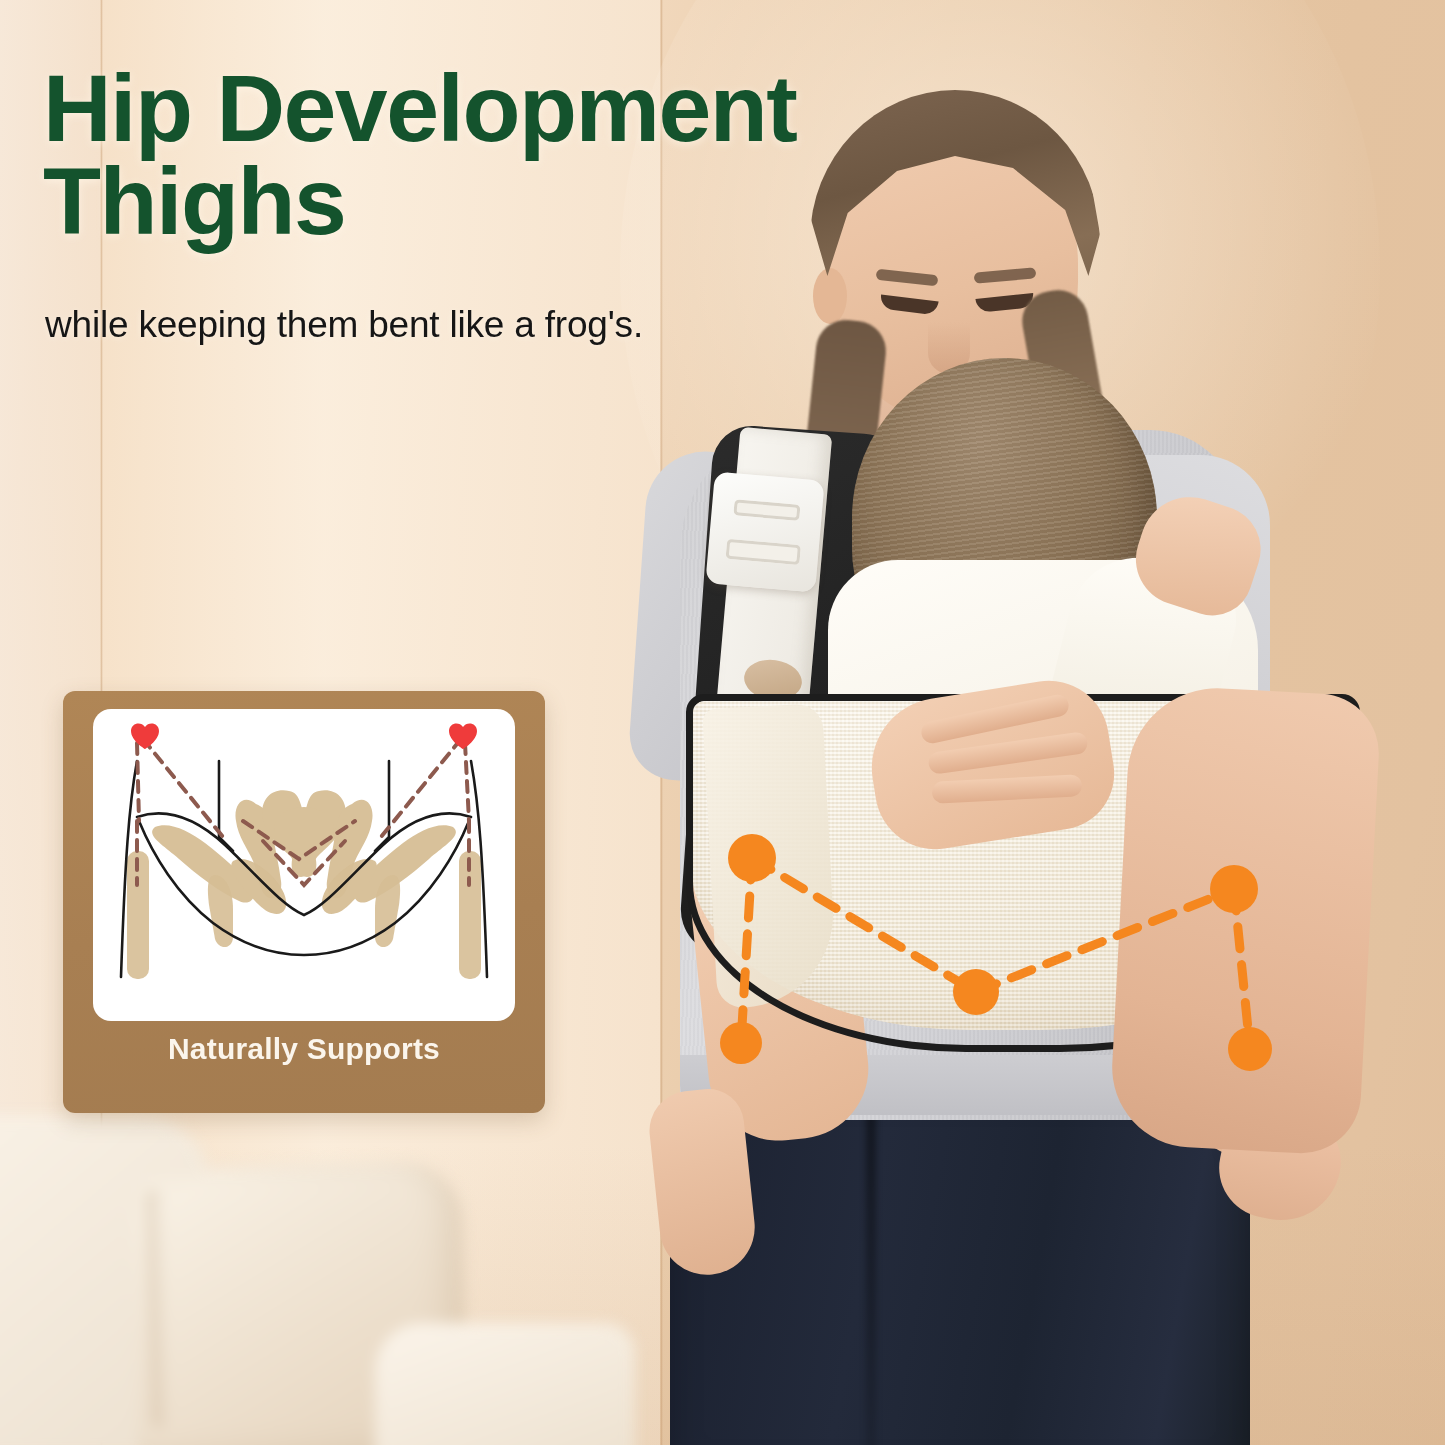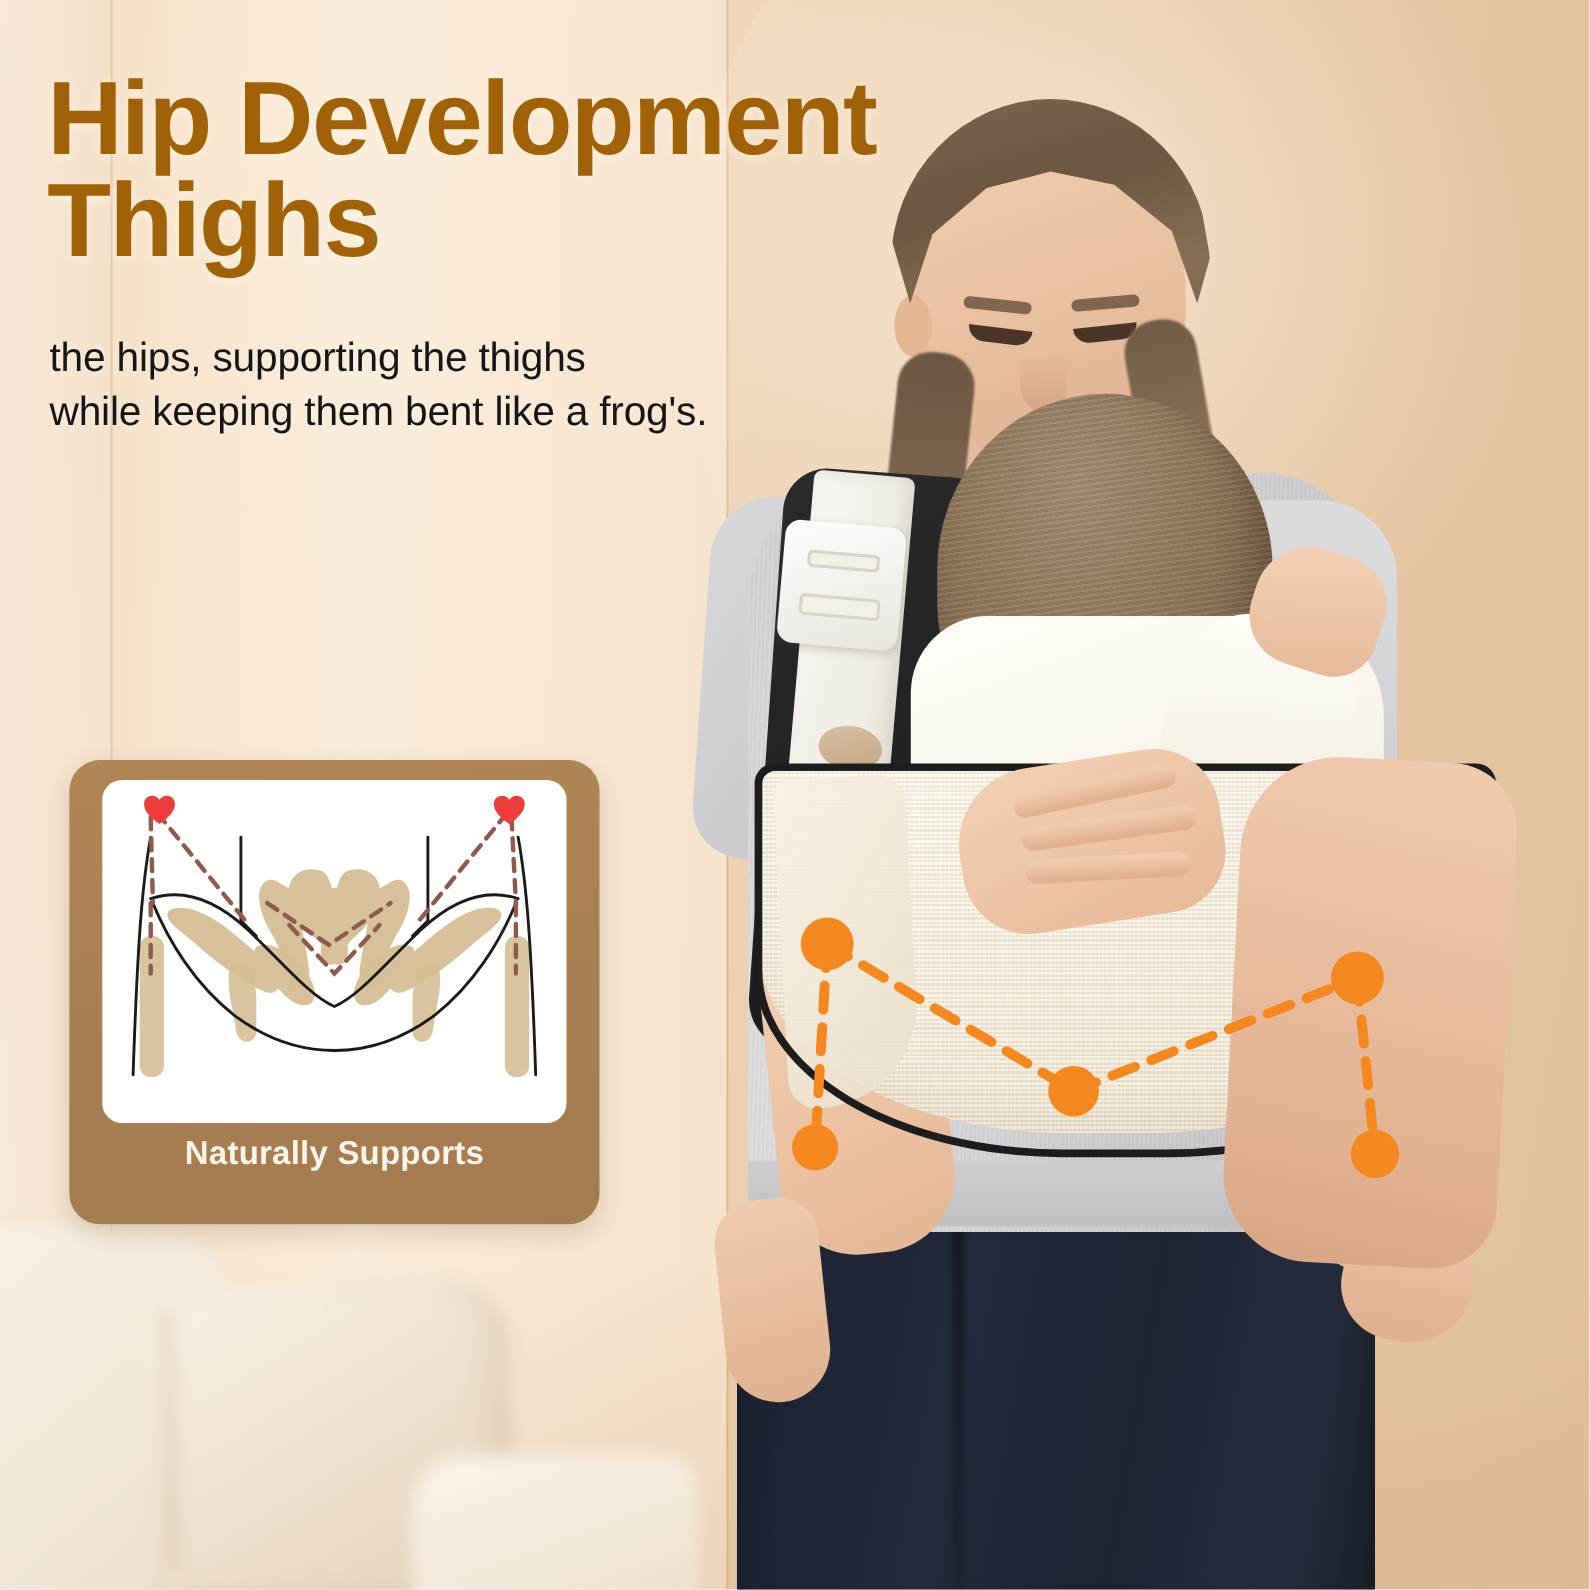--- a/index.html
+++ b/index.html
@@ -136,30 +136,30 @@
   .b-legR{position:absolute;left:630px;top:830px;width:165px;height:330px;border-radius:50px 60px 80px 70px;
     background:linear-gradient(200deg,#f2cdb2,#e2b491);transform:rotate(5deg);}
   .b-footR{position:absolute;left:660px;top:1110px;width:120px;height:110px;border-radius:40px 50px 60px 50px;
     background:linear-gradient(180deg,#eec3a6,#dfb090);transform:rotate(12deg);}
 
   
   .m-overlay{position:absolute;left:0;top:0;width:1445px;height:1445px;pointer-events:none;}
 
   
   .headline{position:absolute;left:43px;top:62px;width:790px;
-    font-size:95px;line-height:.98;font-weight:800;letter-spacing:-1.5px;color:#a16207;
+    font-size:95px;line-height:.98;font-weight:800;letter-spacing:-1.5px;color:#14532d;
     text-shadow:0 2px 10px rgba(255,245,230,.8);}
   .subcopy{position:absolute;left:45px;top:300px;width:740px;
     font-size:37px;line-height:1.33;font-weight:400;color:#161616;letter-spacing:-.2px;
     text-shadow:0 1px 6px rgba(255,246,233,.75);}
 
   
   .card{position:absolute;left:63px;top:691px;width:482px;height:422px;
     background:linear-gradient(175deg,#b08656 0%,#a87f52 55%,#a47c50 100%);
-    border-radius:28px;box-shadow:0 8px 22px rgba(120,85,50,.22);}
+    border-radius:12px;box-shadow:0 8px 22px rgba(120,85,50,.22);}
   .card-inner{position:absolute;left:30px;top:18px;width:422px;height:312px;
     background:#ffffff;border-radius:18px;overflow:hidden;}
   .card-caption{position:absolute;left:0;top:340px;width:482px;text-align:center;
     color:#FBF5EC;font-size:30px;line-height:1.22;font-weight:700;letter-spacing:.2px;}
 
   .diagram{position:absolute;inset:0;}
 </style>
 </head>
 <body>
 
@@ -239,21 +239,20 @@
         <circle cx="1250" cy="1049" r="22" fill="#F5871F"></circle>
       </g>
   </svg>
 
   <div class="headline">
     <div>Hip Development</div>
     <div>Thighs</div>
   </div>
 
   <div class="subcopy">
-    <div>the hips, supporting the thighs</div>
     <div>while keeping them bent like a frog's.</div>
   </div>
 
   <div class="card">
     <div class="card-inner">
       <svg class="diagram" viewBox="0 0 422 312">
 
         <g fill="#D6BE95" opacity="0.95">
           <path d="M163 95 C150 84,140 96,143 112 C145 128,155 140,160 152 C165 164,166 180,172 186
                    C180 194,190 186,188 172 C186 156,182 140,180 126 C178 112,176 100,163 95 Z"></path>

